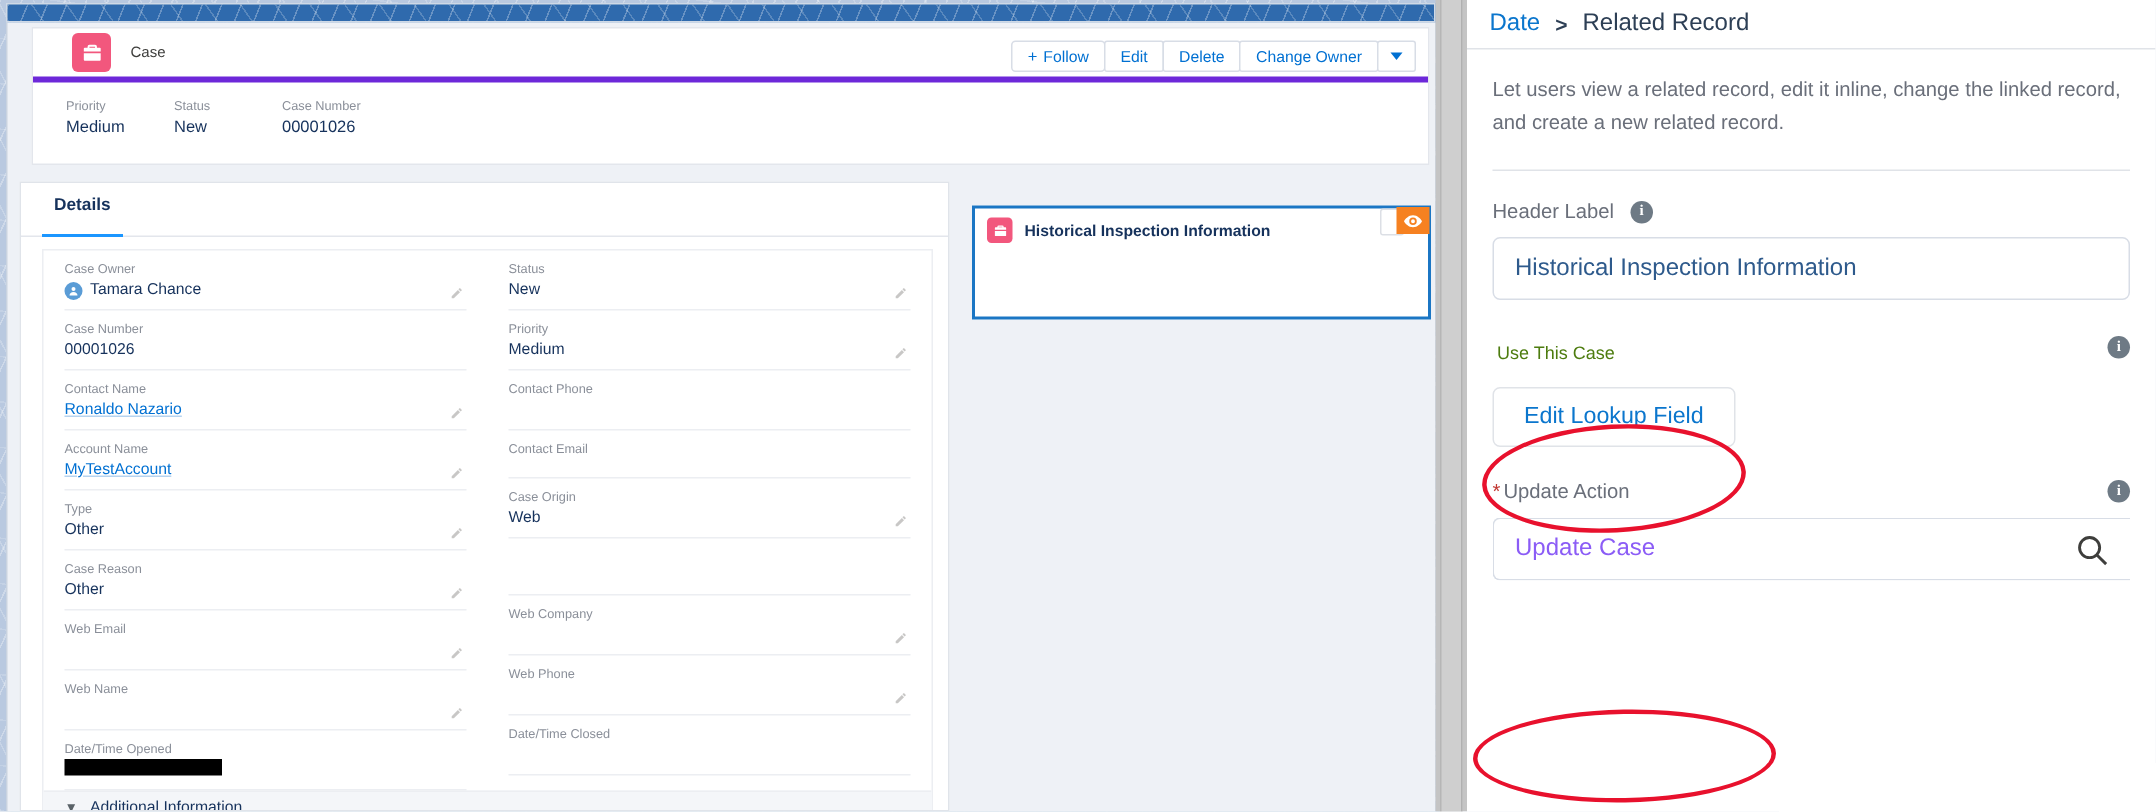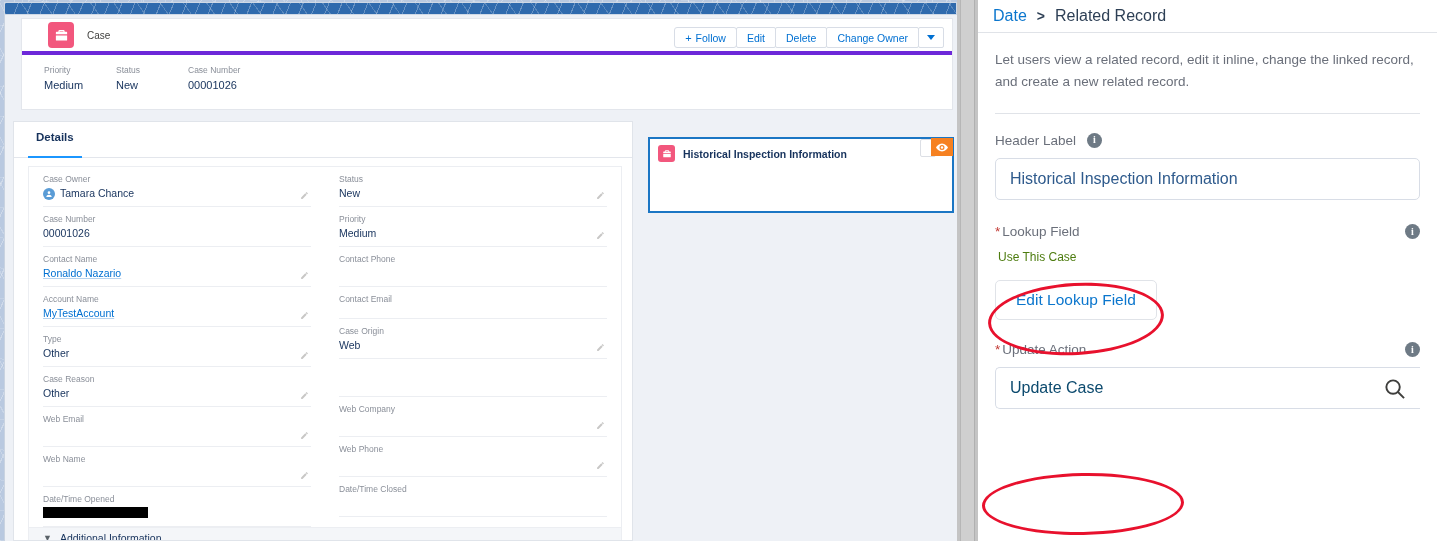--- a/index.html
+++ b/index.html
@@ -179,21 +179,21 @@
   }
   .lookup-value { font-size:12px; color:#4d7c0f; line-height:26px; padding-left:3px; margin-top:2px; }
   .ghost-btn {
     margin-top:10px; display:inline-flex; align-items:center; justify-content:center;
     height:40px; padding:0 20px; border:1px solid #e0e3e8; border-radius:5px;
     background:#fff; color:#0b76cd; font-size:15.5px; cursor:pointer;
   }
   .searchbox {
     margin-top:7px; height:42px; border:1px solid #d8dde6; border-radius:5px;
     display:flex; align-items:center; padding:0 14px;
-    font-size:16px; color:#0c4a6e; background:#fff; cursor:text;
+    font-size:16px; color:#8b5cf6; background:#fff; cursor:text;
     position:relative; border-right:none; border-radius:5px 0 0 5px;
   }
   .search-ico { position:absolute; right:14px; top:9px; width:23px; height:23px; }
   .search-ico svg { width:23px; height:23px; display:block; }
 
   
   .ink {
     position:absolute; border:3.5px solid #e8112d; border-radius:50%;
     pointer-events:none;
   }
@@ -467,23 +467,20 @@
   <div class="fieldblk">
     <div class="fl-label">
       <span>Header Label</span>
       <span class="info">i</span>
     </div>
     <div class="txtbox">Historical Inspection Information</div>
   </div>
 
   <div class="fieldblk" style="margin-top:22px;">
     <span class="info info-right">i</span>
-    <div class="fl-label">
-      <span class="req">*</span><span>Lookup Field</span>
-    </div>
     <div class="lookup-value">Use This Case</div>
     <div class="ghost-btn">Edit Lookup Field</div>
   </div>
 
   <div class="fieldblk" style="margin-top:20px;">
     <span class="info info-right">i</span>
     <div class="fl-label">
       <span class="req">*</span><span>Update Action</span>
     </div>
     <div class="searchbox">

